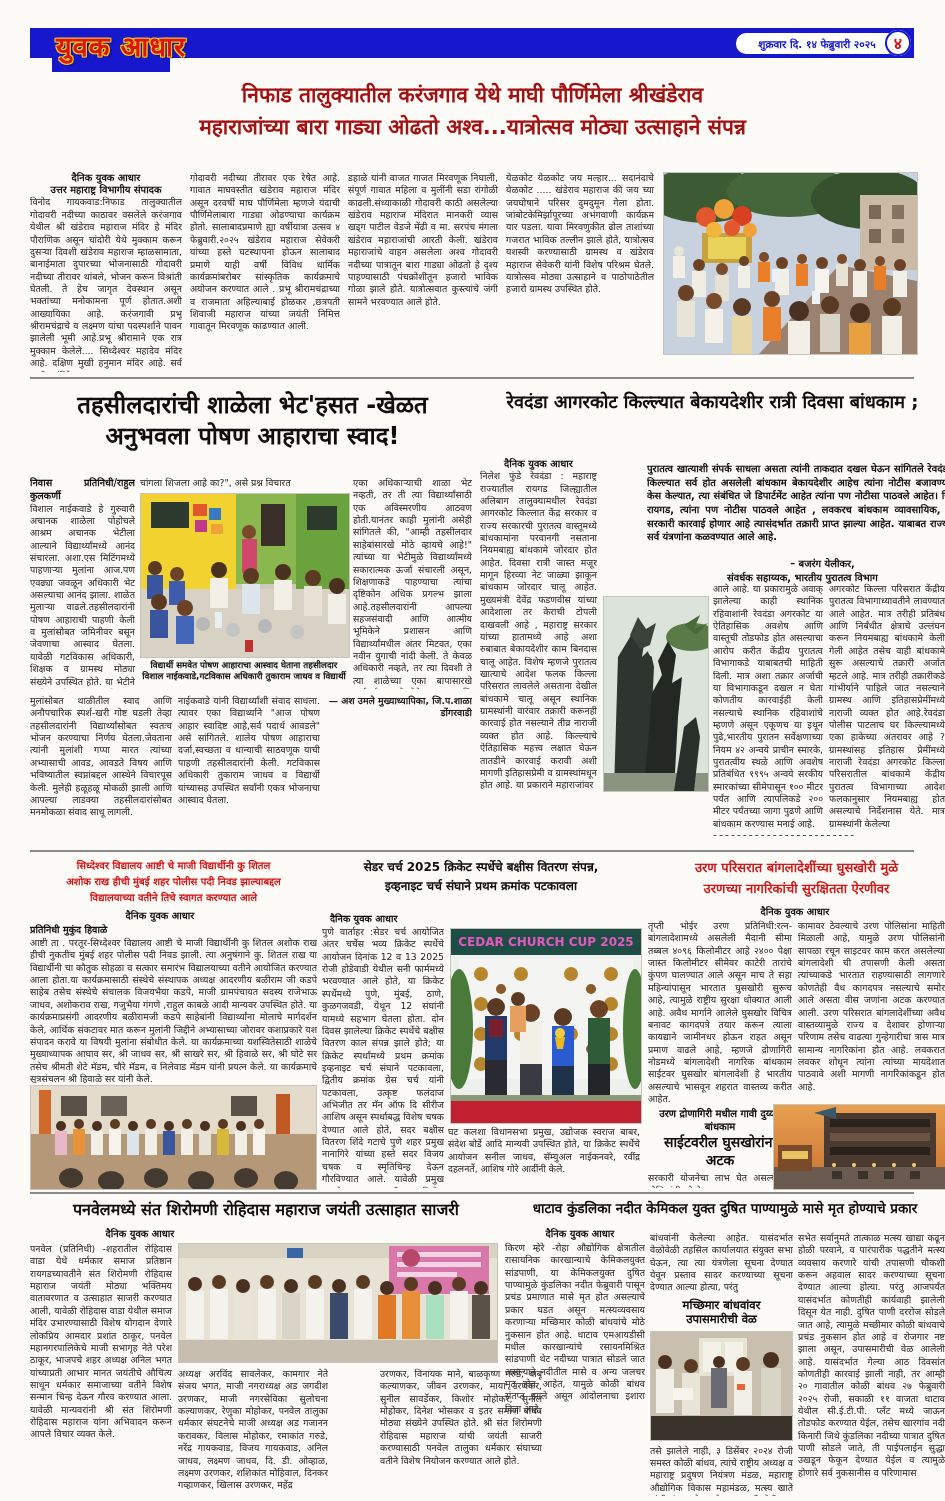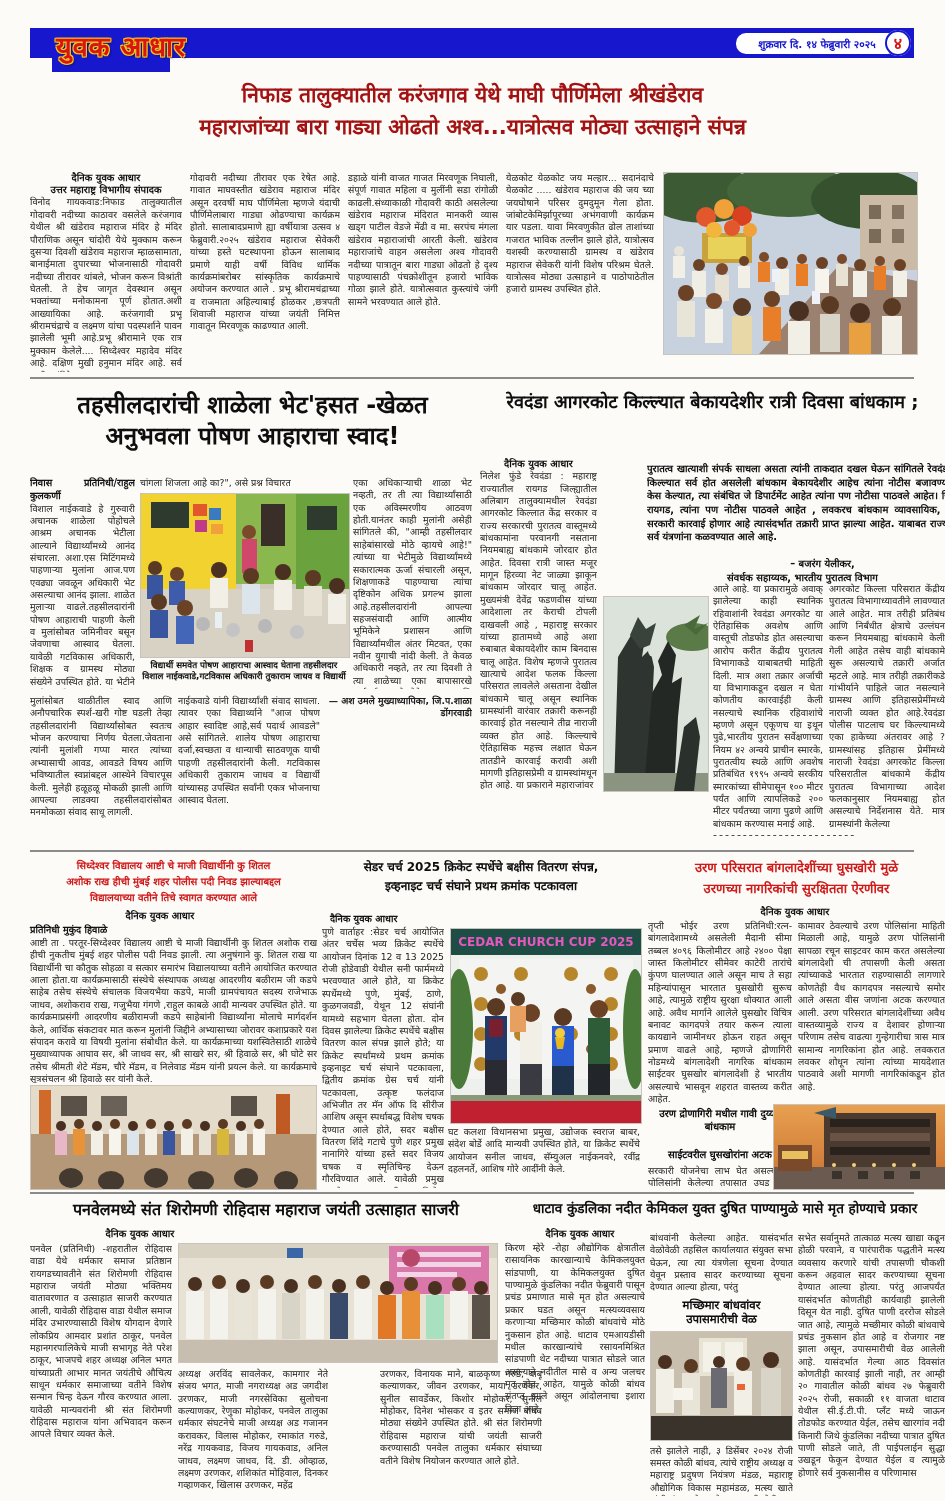--- a/index.html
+++ b/index.html
@@ -341,21 +341,21 @@
   <div class="col" style="left:448px;top:1126px;width:192px;height:62px;">घट कलशा विधानसभा प्रमुख, उद्योजक स्वराज बाबर, संदेश बोर्डे आदि मान्यवी उपस्थित होते, या क्रिकेट स्पर्धेचे आयोजन सनील जाधव, सॅम्युअल नाईकनवरे, रवींद्र दहलनर्ते, आशिष गोरे आदींनी केले.</div>
 
   <div class="hl hl-red" style="left:648px;top:858px;width:297px;font-size:13px;line-height:1.6;">
     <div>उरण परिसरात बांगलादेशींच्या घुसखोरी मुळे</div>
     <div>उरणच्या नागरिकांची सुरक्षितता ऐरणीवर</div>
   </div>
   <div class="byl abs" style="left:700px;top:906px;width:190px;">दैनिक युवक आधार</div>
   <div class="col" style="left:648px;top:920px;width:144px;height:268px;">
     <span>तृप्ती भोईर उरण प्रतिनिधी:रत्न-बांगलादेशामध्ये असलेली मैदानी सीमा तब्बल ४०९६ किलोमीटर आहे २४०० पेक्षा जास्त किलोमीटर सीमेवर काटेरी तारांचे कुंपण घालण्यात आले असून माच ते सहा महिन्यांपासून भारतात घुसखोरी सुरूच आहे, त्यामुळे राष्ट्रीय सुरक्षा धोक्यात आली आहे. अवैध मार्गाने आलेले घुसखोर विचित्र बनावट कागदपत्रे तयार करून त्याला कायद्याने जामीनधर होऊन राहत असून प्रमाण वाढले आहे, म्हणजे द्रोणागिरी नोडमध्ये बांगलादेशी नागरिक बांधकाम साईटवर घुसखोर बांगलादेशी हे भारतीय असल्याचे भासवून शहरात वास्तव्य करीत आहेत.</span>
     <div class="subhead" style="font-size:10px;margin:3px 0 0 0;">उरण द्रोणागिरी मधील गावी दुय्यम बांधकाम</div>
-    <div class="subhead" style="font-size:10px;margin:16px 0 3px 0;">साईटवरील घुसखोरांना अटक</div>
+    <div class="subhead" style="font-size:14px;margin:1px 0 3px 0;">साईटवरील घुसखोरांना अटक</div>
     <span>सरकारी योजनेचा लाभ घेत असल्याचेही पोलिसांनी केलेल्या तपासात उघड झाले आहे. मात्र या घुसखोरांना कायमचे हद्दपार करण्यासाठी संघटित कारवाईची मागणी होऊ लागली आहे.उरण</span>
   </div>
   <div class="col" style="left:798px;top:920px;width:147px;height:182px;">कामावर ठेवल्याचे उरण पोलिसांना माहिती मिळाली आहे, यामुळे उरण पोलिसांनी सापळा रचून साइटवर काम करत असलेल्या बांगलादेशी ची तपासणी केली असता त्यांच्याकडे भारतात राहण्यासाठी लागणारे कोणतेही वैध कागदपत्र नसल्याचे समोर आले असता वीस जणांना अटक करण्यात आली. उरण परिसरात बांगलादेशींच्या अवैध वास्तव्यामुळे राज्य व देशावर होणाऱ्या परिणाम तसेच वाढत्या गुन्हेगारीचा त्रास मात्र सामान्य नागरिकांना होत आहे. लवकरात लवकर शोधून त्यांना त्यांच्या मायदेशात पाठवावे अशी मागणी नागरिकांकडून होत आहे.</div>
   <div class="photo" style="left:773px;top:1104px;width:172px;height:84px;">
     <svg width="172" height="84" viewBox="0 0 172 84" xmlns="http://www.w3.org/2000/svg">
       <defs>
         <linearGradient id="dusk" x1="0" y1="0" x2="0" y2="1">
           <stop offset="0" stop-color="#e8a050"></stop>
             <stop offset="1" stop-color="#c87030"></stop>
         </linearGradient>

